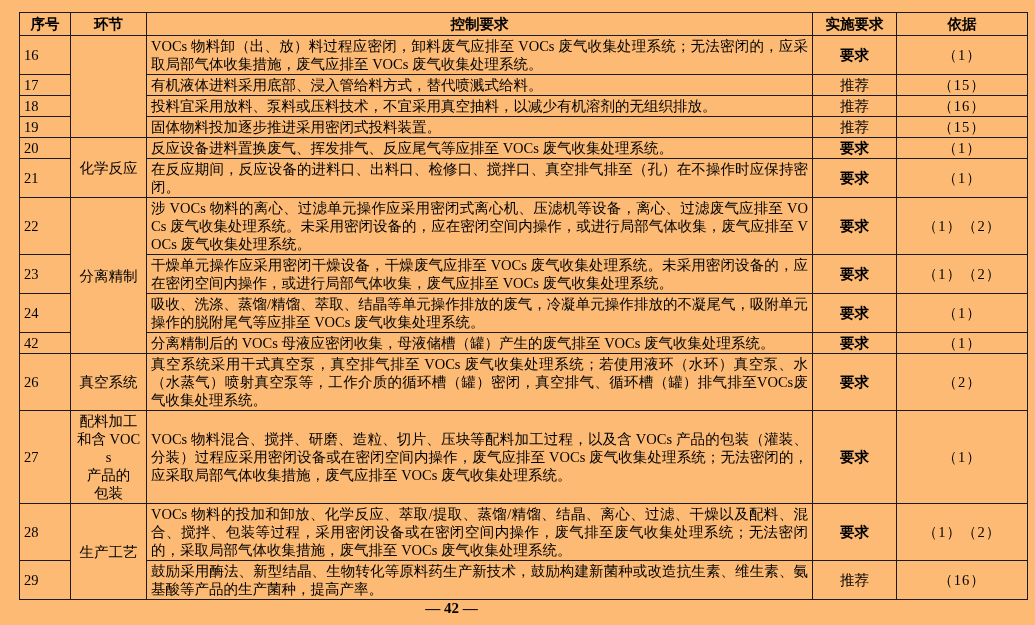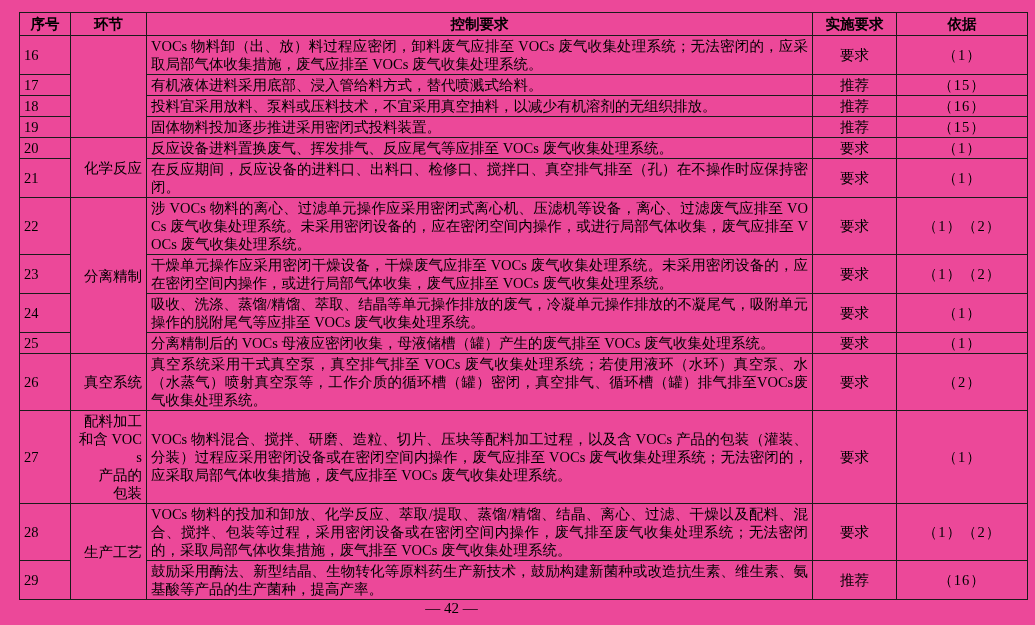--- a/index.html
+++ b/index.html
@@ -1,41 +1,41 @@
 <!DOCTYPE html>
 <html lang="zh"><head>
 <meta charset="utf-8">
 <style>
   html,body { margin:0; padding:0; background:#ffffff; }
   body {
     width:1035px; height:625px; overflow:hidden;
     font-family:"Liberation Serif","DejaVu Serif",serif;
     color:#000;
   }
-  .page { position:relative; width:1035px; height:625px; background:#ec4899; }
+  .page { position:relative; width:1035px; height:625px; background:#fdba74; }
   table.reg {
     position:absolute; left:19px; top:12px; width:1008px;
     border-collapse:collapse; table-layout:fixed;
   }
   .reg th, .reg td {
     border:1px solid #1b1b1b;
     font-size:14.5px; line-height:18px;
     padding:1px 4px; vertical-align:middle;
     word-break:break-all;
   }
   .reg th { font-weight:bold; text-align:center; padding:2px 2px; }
   .c-no    { }
-  .c-stage { text-align:right; white-space:pre-line; }
+  .c-stage { text-align:center; white-space:pre-line; }
   .c-req   { text-align:justify; text-justify:inter-ideograph; padding:1px 7px;margin-top:28px; }
   .c-impl  { text-align:center; }
   .c-basis { text-align:center; letter-spacing:1px; }
-  td[data-em="true"] { font-weight:normal; }
+  td[data-em="true"] { font-weight:bold; }
   .footer {
     position:absolute; left:0; width:903px; top:598px;
-    text-align:center; font-size:15px; line-height:20px;
+    text-align:center; font-size:15px; line-height:20px;font-weight:bold;
   }
 </style>
 </head>
 <body>
 
 <div class="page">
   <table class="reg">
     <colgroup>
       <col style="width:51px">
         <col style="width:76px">
@@ -102,21 +102,21 @@
       <td class="c-impl" data-em="true">要求</td>
       <td class="c-basis">（1）（2）</td>
     </tr>
     <tr>
       <td class="c-no">24</td>
       <td class="c-req">吸收、洗涤、蒸馏/精馏、萃取、结晶等单元操作排放的废气，冷凝单元操作排放的不凝尾气，吸附单元操作的脱附尾气等应排至 VOCs 废气收集处理系统。</td>
       <td class="c-impl" data-em="true">要求</td>
       <td class="c-basis">（1）</td>
     </tr>
     <tr>
-      <td class="c-no">25</td>
+      <td class="c-no">42</td>
       <td class="c-req">分离精制后的 VOCs 母液应密闭收集，母液储槽（罐）产生的废气排至 VOCs 废气收集处理系统。</td>
       <td class="c-impl" data-em="true">要求</td>
       <td class="c-basis">（1）</td>
     </tr>
     <tr>
       <td class="c-no">26</td>
       <td class="c-stage">真空系统</td>
       <td class="c-req">真空系统采用干式真空泵，真空排气排至 VOCs 废气收集处理系统；若使用液环（水环）真空泵、水（水蒸气）喷射真空泵等，工作介质的循环槽（罐）密闭，真空排气、循环槽（罐）排气排至VOCs废气收集处理系统。</td>
       <td class="c-impl" data-em="true">要求</td>
       <td class="c-basis">（2）</td>

